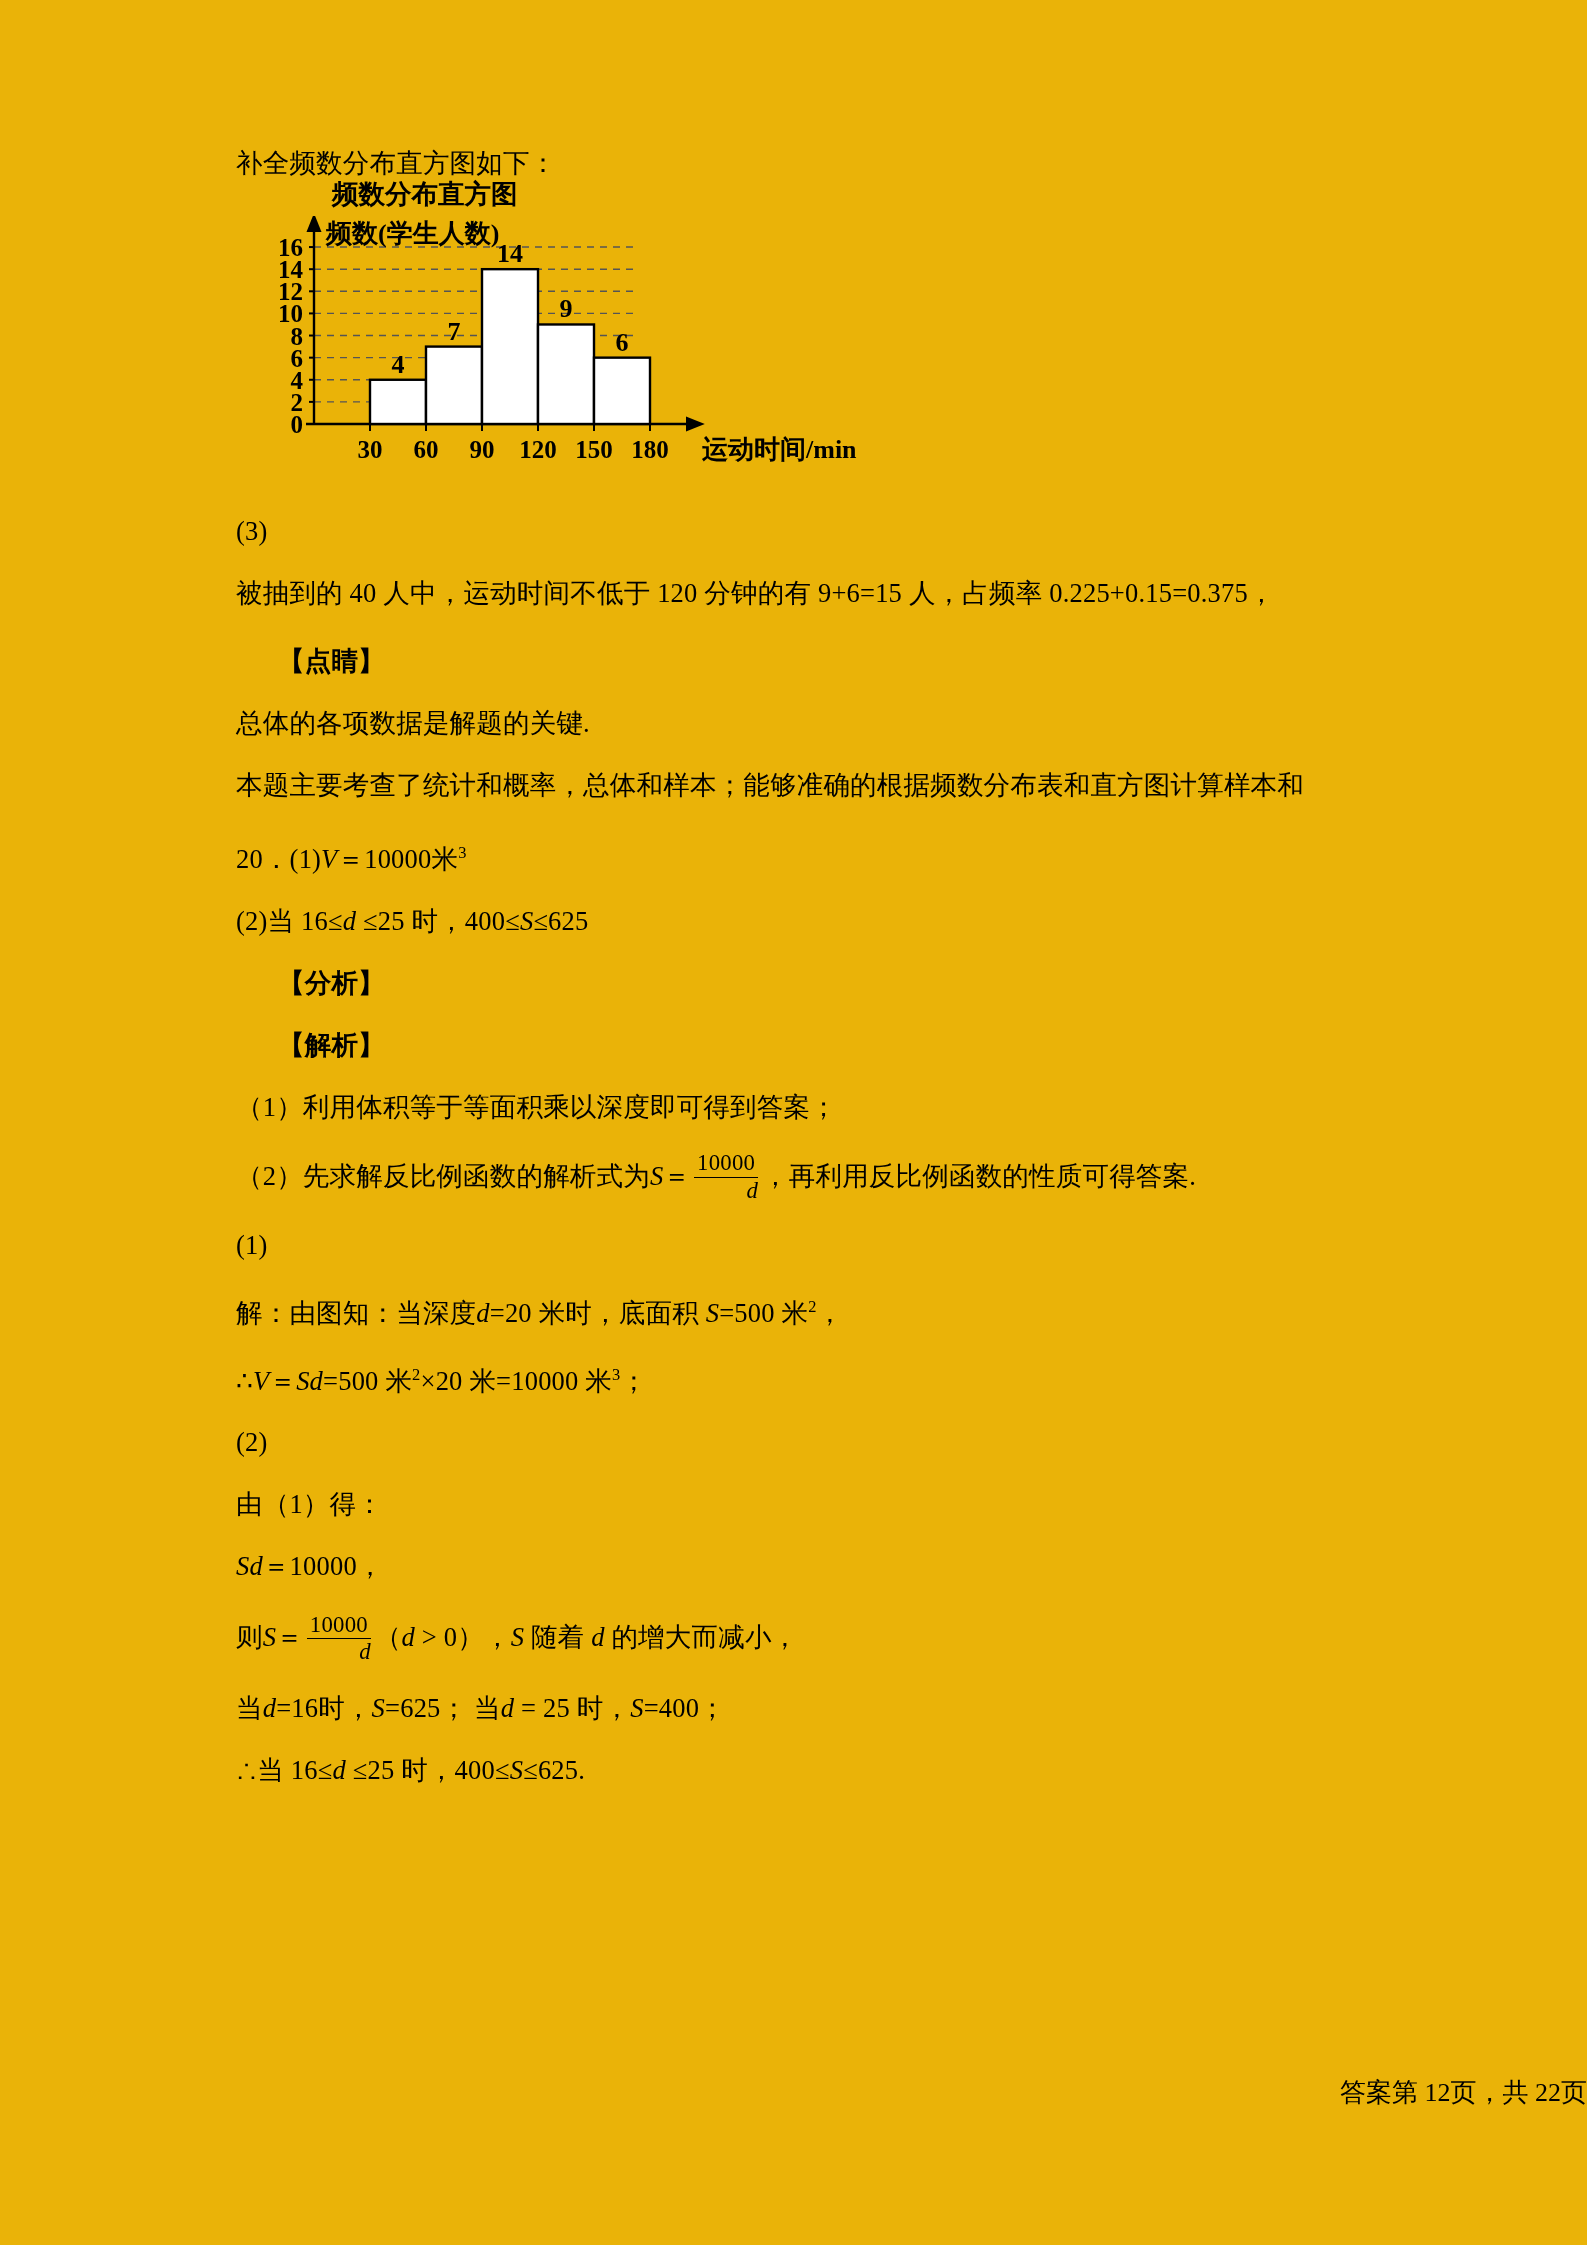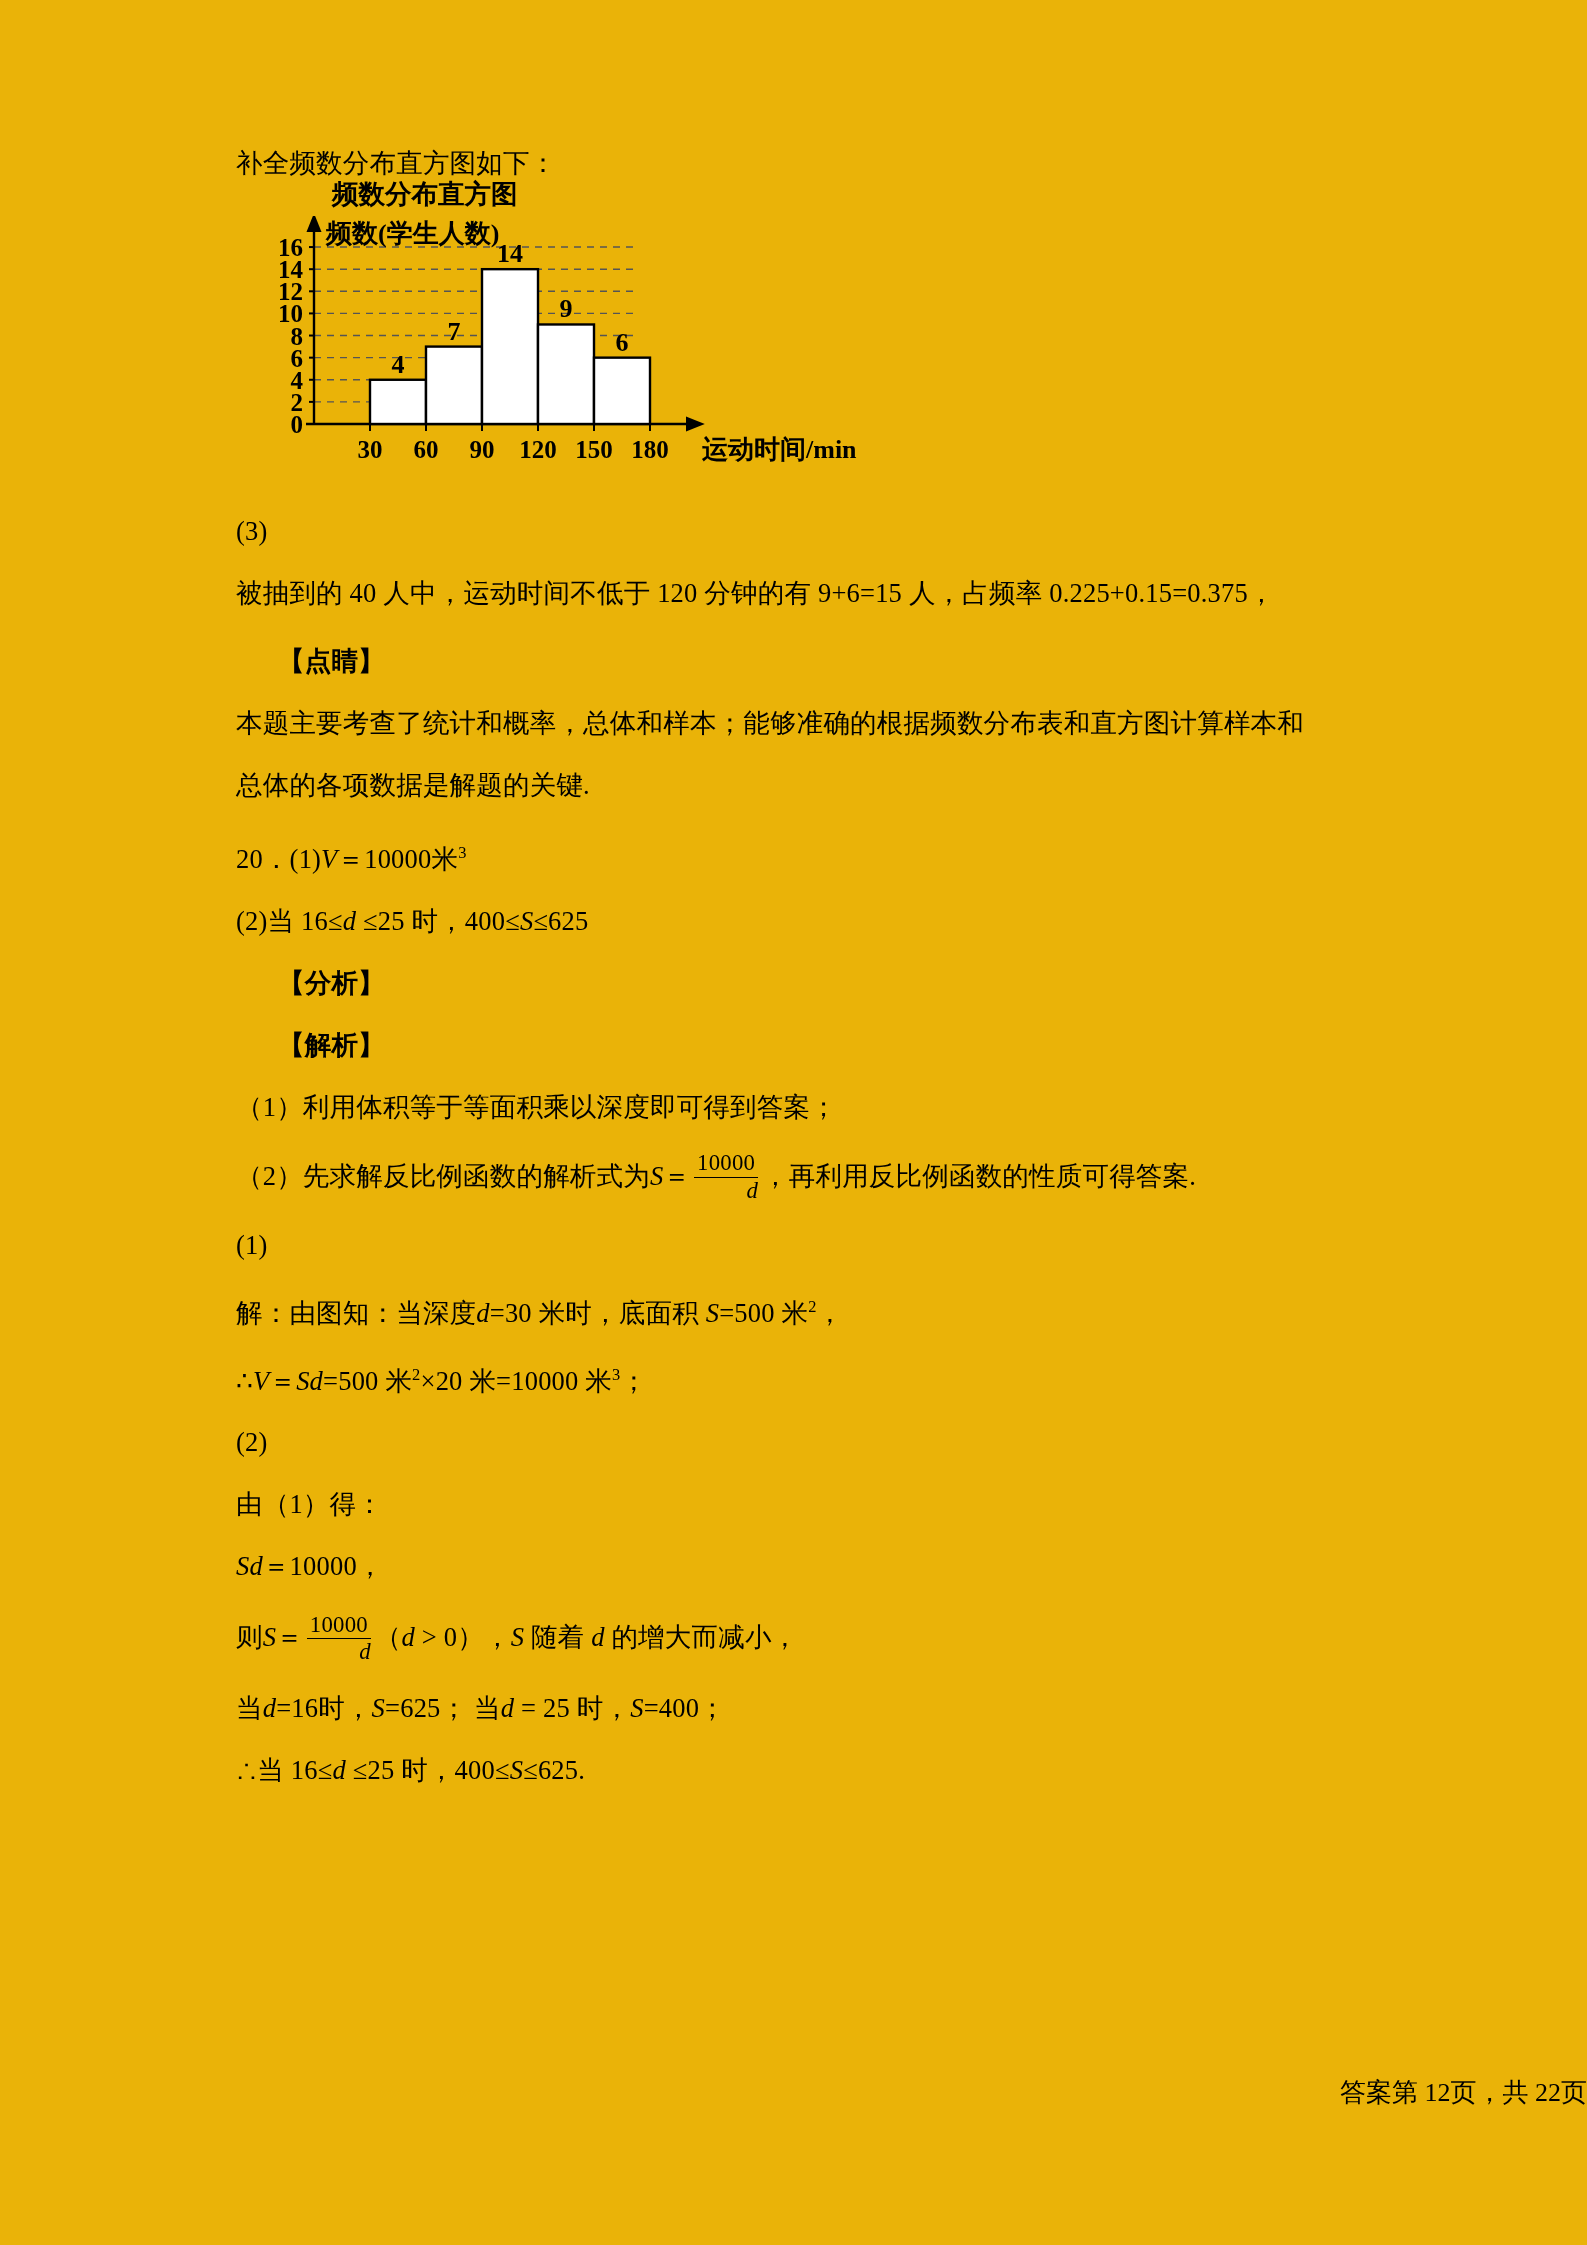--- a/index.html
+++ b/index.html
@@ -162,42 +162,42 @@
             <text x="466" y="242" font-size="26" font-family="&quot;Liberation Serif&quot;, serif" fill="#000">运动时间/min</text>
           </svg>
       </div>
     </div>
 
     <div style="position:absolute; left:0; top:500px; width:1200px;">
       <div class="line">(3)</div>
       <div class="line">被抽到的 40 人中，运动时间不低于 120 分钟的有 9+6=15 人，占频率 0.225+0.15=0.375，</div>
 
       <div class="line bold-cjk" style="margin-top:6px;">【点睛】</div>
+      <div class="line">总体的各项数据是解题的关键.</div>
       <div class="line">本题主要考查了统计和概率，总体和样本；能够准确的根据频数分布表和直方图计算样本和</div>
-      <div class="line">总体的各项数据是解题的关键.</div>
 
       <div class="line" style="margin-top:6px;">
         <span>20．</span><span>(1)</span><span class="ital">V</span><span>＝10000</span><span>米</span><span class="sup">3</span>
       </div>
 
       <div class="line">
         <span>(2)当 16≤</span><span class="ital">d</span><span> ≤25 时，400≤</span><span class="ital">S</span><span>≤625</span>
       </div>
 
       <div class="line bold-cjk">【分析】</div>
       <div class="line bold-cjk">【解析】</div>
       <div class="line">（1）利用体积等于等面积乘以深度即可得到答案；</div>
 
       <div class="line" style="line-height:76px;">
         <span>（2）先求解反比例函数的解析式为</span><span class="ital">S</span><span>＝</span><span class="frac"><span class="num">10000</span><span class="den">d</span></span><span>，再利用反比例函数的性质可得答案.</span>
       </div>
 
       <div class="line">(1)</div>
       <div class="line">
-        <span>解：由图知：当深度</span><span class="ital">d</span><span>=30 米时，底面积 </span><span class="ital">S</span><span>=500 米</span><span class="sup">2</span><span>，</span>
+        <span>解：由图知：当深度</span><span class="ital">d</span><span>=20 米时，底面积 </span><span class="ital">S</span><span>=500 米</span><span class="sup">2</span><span>，</span>
       </div>
       <div class="line">
         <span>∴</span><span class="ital">V</span><span>＝</span><span class="ital">Sd</span><span>=500 米</span><span class="sup">2</span><span>×20 米=10000 米</span><span class="sup">3</span><span>；</span>
       </div>
 
       <div class="line">(2)</div>
       <div class="line">由（1）得：</div>
       <div class="line">
         <span class="ital">Sd</span><span>＝10000</span><span>，</span>
       </div>

